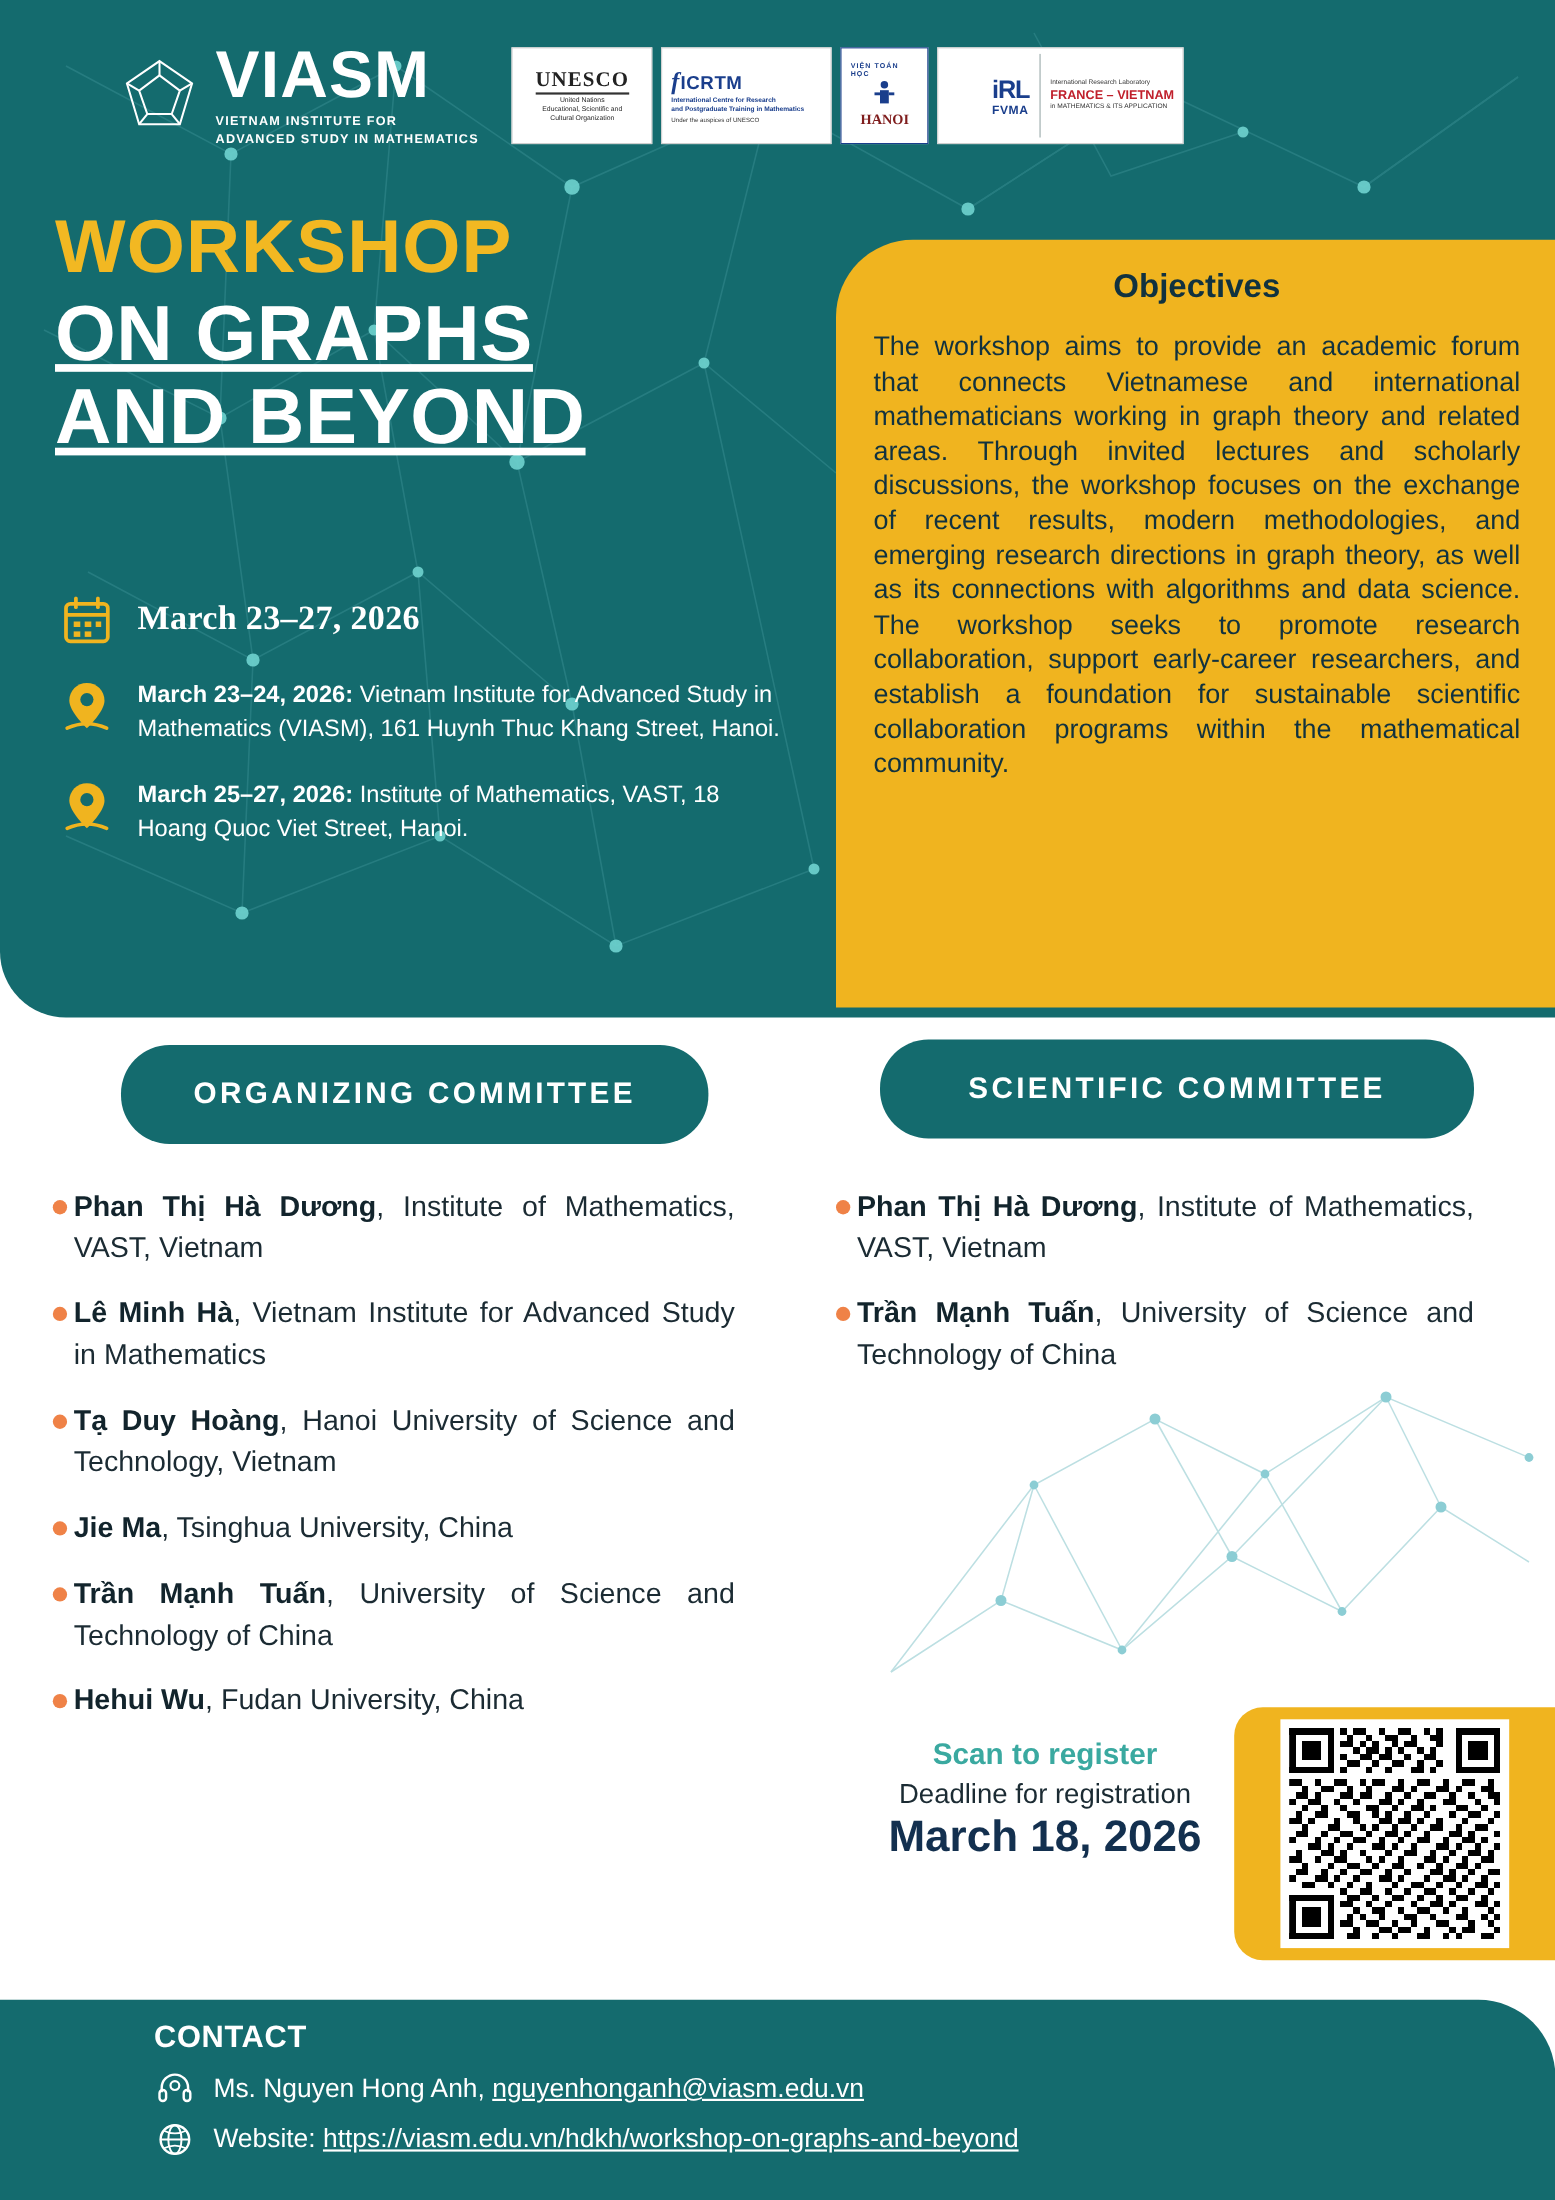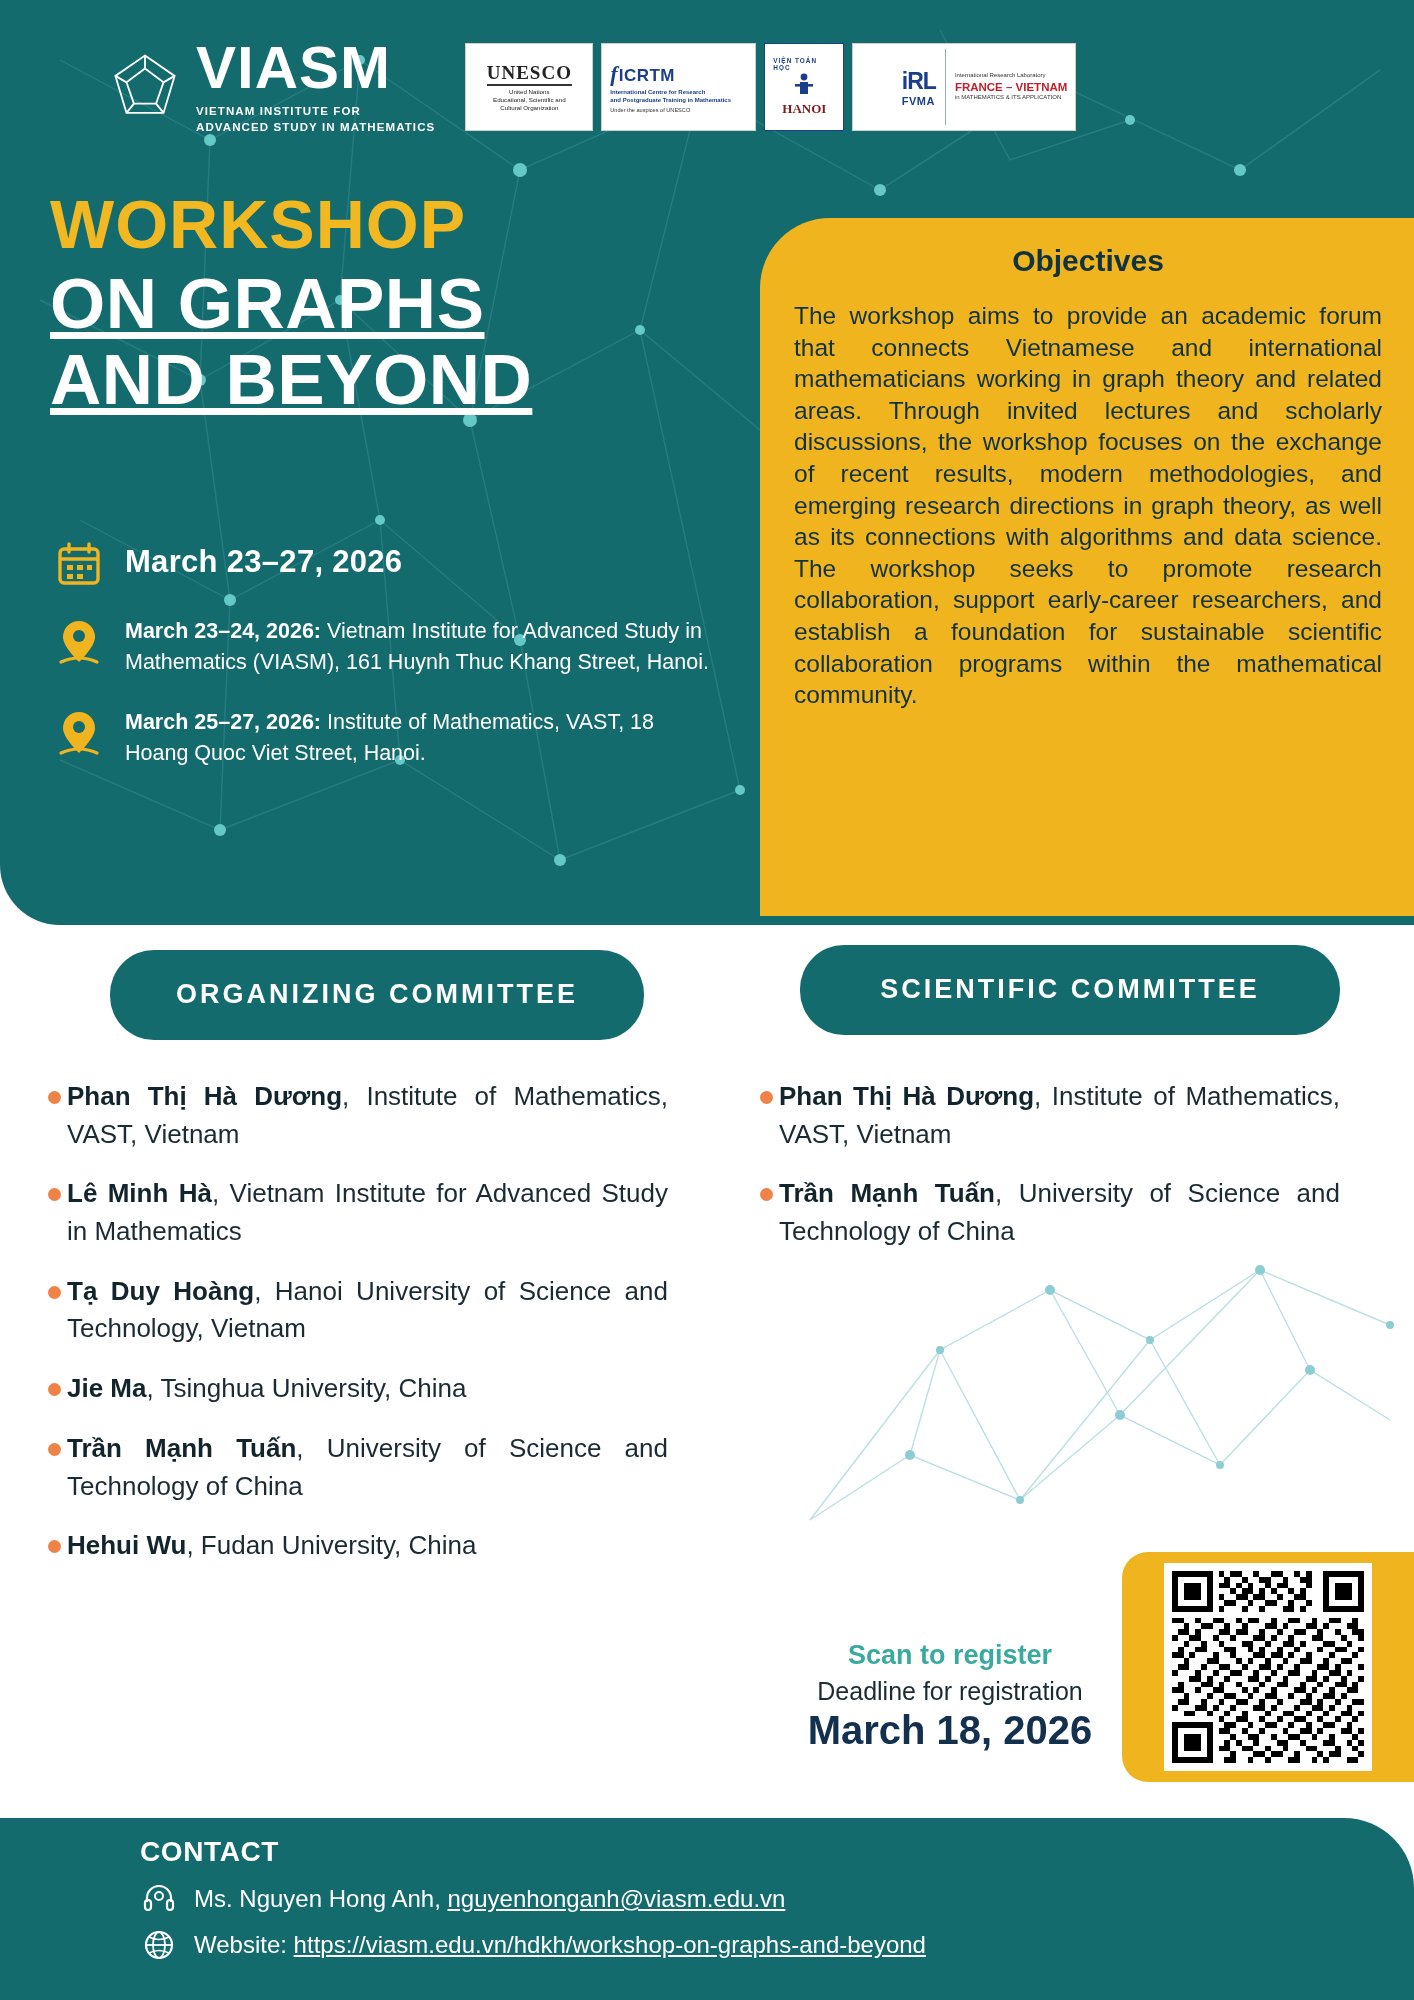--- a/index.html
+++ b/index.html
@@ -98,21 +98,21 @@
   }
   .t-main {
     font-size: 71px; font-weight: 800; color: #ffffff;
     line-height: 1.07; letter-spacing: .5px; text-decoration: underline;
   }
 
   
   .meta { position: absolute; left: 55px; top: 540px; width: 720px; color: #ffffff; }
   .meta-row { display: flex; align-items: flex-start; gap: 22px; margin-bottom: 30px; }
   .meta-icon { width: 48px; flex: 0 0 48px; display: flex; justify-content: center; padding-top: 2px; }
-  .meta-date { font-size: 31px; font-weight: 700; letter-spacing: .3px; padding-top: 4px; }
+  .meta-date { font-size: 31px; font-weight: 700; letter-spacing: .3px; padding-top: 4px; font-family: Liberation Serif, serif; }
   .meta-text { font-size: 21.5px; line-height: 1.42; max-width: 590px; }
   .meta-text b { font-weight: 700; }
 
   
   .objectives {
     position: absolute;
     left: 760px; top: 218px;
     width: 654px; height: 698px;
     background: #f0b41f;
     border-top-left-radius: 70px;
@@ -161,21 +161,21 @@
   .qr-panel {
     position: absolute; right: 0; top: 1552px;
     width: 292px; height: 230px;
     background: #f0b41f;
     border-top-left-radius: 26px;
     border-bottom-left-radius: 26px;
     display: flex; align-items: center; justify-content: center;
   }
   .qr-white { width: 208px; height: 208px; background: #fff; padding: 8px; }
 
-  .scan-block { position: absolute; left: 760px; top: 1640px; width: 380px; text-align: center; }
+  .scan-block { position: absolute; left: 760px; top: 1580px; width: 380px; text-align: center; }
   .scan-line { font-size: 27px; font-weight: 700; color: #3aa9a0; margin-bottom: 6px; }
   .dead-line { font-size: 25px; color: #1b2b33; }
   .dead-date { font-size: 40px; font-weight: 800; color: #13304f; margin-top: 2px; }
 
   
   .footer {
     position: absolute; left: 0; bottom: 0;
     width: 1414px; height: 182px;
     background: #146b6e;
     border-top-right-radius: 70px;

